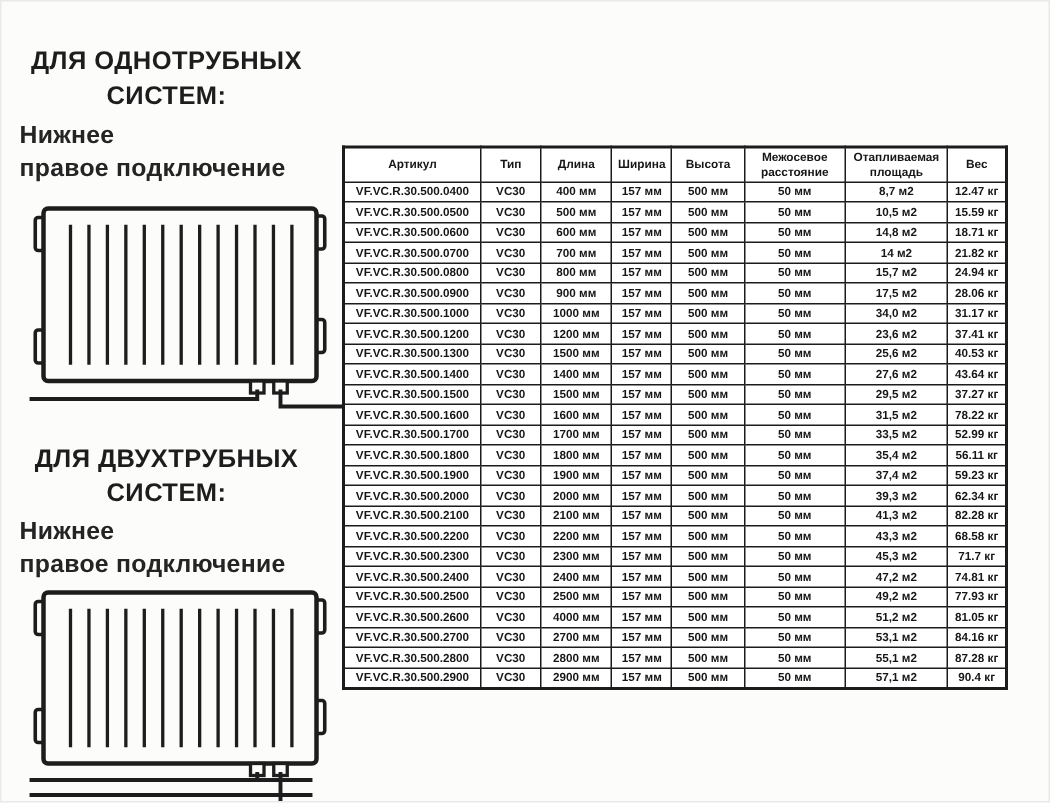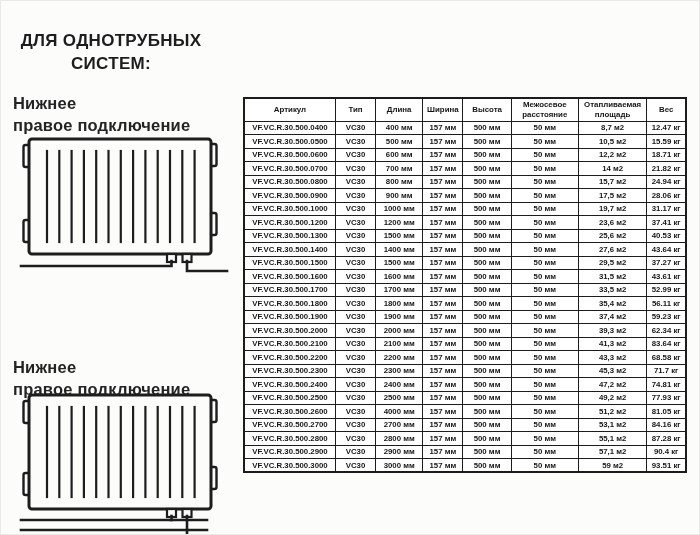--- a/index.html
+++ b/index.html
@@ -25,31 +25,30 @@
   }
   .heading-1 { top: 12px; }
   .heading-2 { top: 277px; }
 
   .sub-heading {
     position: absolute; left: 12px; width: 215px;
     text-align: left;
     font-size: 16.5px; line-height: 22px;
     font-weight: 700; letter-spacing: 0.2px;
     color: #242424;
-    margin-top: 13px;
   }
   .sub-1 { top: 62px; }
   .sub-2 { top: 326px; }
 
   .diagram-svg { position: absolute; left: 0; }
   .diagram-1 { top: 112px; }
   .diagram-2 { top: 368px; }
 
   
-  .table-panel { position: absolute; left: 242px; top: 96px; width: 444px; }
+  .table-panel { position: absolute; left: 227px; top: 96px; width: 444px; }
 
   table.spec-table {
     width: 444px;
     border-collapse: collapse;
     table-layout: fixed;
     background: #ffffff;
     border: 2px solid #1c1c1c;
   }
   .spec-table th, .spec-table td {
     border: 1px solid #1c1c1c;
@@ -118,20 +117,21 @@
       </g>
 
       <rect x="166" y="125" width="9" height="8" stroke-width="2.2" fill="#fcfcfb"></rect>
       <rect x="181.5" y="125" width="9" height="8" stroke-width="2.2" fill="#fcfcfb"></rect>
 
       <path d="M20 137 L170.5 137 L170.5 132" stroke-width="2.6"></path>
       <path d="M186 132 L186 142 L226 142" stroke-width="2.6"></path>
     </g>
   </svg>
 
+  <div class="section-heading heading-2">ДЛЯ ДВУХТРУБНЫХ СИСТЕМ:</div>
 
   <div class="sub-heading sub-2">
     <span>Нижнее</span><br>
     <span>правое подключение</span>
   </div>
 
   <svg class="diagram-svg diagram-2" width="230" height="162" viewBox="0 0 230 162">
     <g stroke="#1d1d1d" fill="none" stroke-linecap="square">
       <rect x="22.5" y="16" width="7" height="22" rx="2" stroke-width="2.4" fill="#fcfcfb"></rect>
       <rect x="22.5" y="88" width="7" height="22" rx="2" stroke-width="2.4" fill="#fcfcfb"></rect>
@@ -210,21 +210,21 @@
           <td>10,5 м2</td>
           <td>15.59 кг</td>
         </tr>
         <tr>
           <td>VF.VC.R.30.500.0600</td>
           <td>VC30</td>
           <td>600 мм</td>
           <td>157 мм</td>
           <td>500 мм</td>
           <td>50 мм</td>
-          <td>12,2 м2</td>
+          <td>14,8 м2</td>
           <td>18.71 кг</td>
         </tr>
         <tr>
           <td>VF.VC.R.30.500.0700</td>
           <td>VC30</td>
           <td>700 мм</td>
           <td>157 мм</td>
           <td>500 мм</td>
           <td>50 мм</td>
           <td>14 м2</td>
@@ -250,21 +250,21 @@
           <td>17,5 м2</td>
           <td>28.06 кг</td>
         </tr>
         <tr>
           <td>VF.VC.R.30.500.1000</td>
           <td>VC30</td>
           <td>1000 мм</td>
           <td>157 мм</td>
           <td>500 мм</td>
           <td>50 мм</td>
-          <td>19,7 м2</td>
+          <td>34,0 м2</td>
           <td>31.17 кг</td>
         </tr>
         <tr>
           <td>VF.VC.R.30.500.1200</td>
           <td>VC30</td>
           <td>1200 мм</td>
           <td>157 мм</td>
           <td>500 мм</td>
           <td>50 мм</td>
           <td>23,6 м2</td>
@@ -301,21 +301,21 @@
           <td>37.27 кг</td>
         </tr>
         <tr>
           <td>VF.VC.R.30.500.1600</td>
           <td>VC30</td>
           <td>1600 мм</td>
           <td>157 мм</td>
           <td>500 мм</td>
           <td>50 мм</td>
           <td>31,5 м2</td>
-          <td>43.61 кг</td>
+          <td>78.22 кг</td>
         </tr>
         <tr>
           <td>VF.VC.R.30.500.1700</td>
           <td>VC30</td>
           <td>1700 мм</td>
           <td>157 мм</td>
           <td>500 мм</td>
           <td>50 мм</td>
           <td>33,5 м2</td>
           <td>52.99 кг</td>
@@ -351,21 +351,21 @@
           <td>62.34 кг</td>
         </tr>
         <tr>
           <td>VF.VC.R.30.500.2100</td>
           <td>VC30</td>
           <td>2100 мм</td>
           <td>157 мм</td>
           <td>500 мм</td>
           <td>50 мм</td>
           <td>41,3 м2</td>
-          <td>83.64 кг</td>
+          <td>82.28 кг</td>
         </tr>
         <tr>
           <td>VF.VC.R.30.500.2200</td>
           <td>VC30</td>
           <td>2200 мм</td>
           <td>157 мм</td>
           <td>500 мм</td>
           <td>50 мм</td>
           <td>43,3 м2</td>
           <td>68.58 кг</td>
@@ -432,26 +432,16 @@
         </tr>
         <tr>
           <td>VF.VC.R.30.500.2900</td>
           <td>VC30</td>
           <td>2900 мм</td>
           <td>157 мм</td>
           <td>500 мм</td>
           <td>50 мм</td>
           <td>57,1 м2</td>
           <td>90.4 кг</td>
-        </tr>
-        <tr>
-          <td>VF.VC.R.30.500.3000</td>
-          <td>VC30</td>
-          <td>3000 мм</td>
-          <td>157 мм</td>
-          <td>500 мм</td>
-          <td>50 мм</td>
-          <td>59 м2</td>
-          <td>93.51 кг</td>
         </tr>
       </tbody>
   </table>
 </div>
 
 </body></html>

